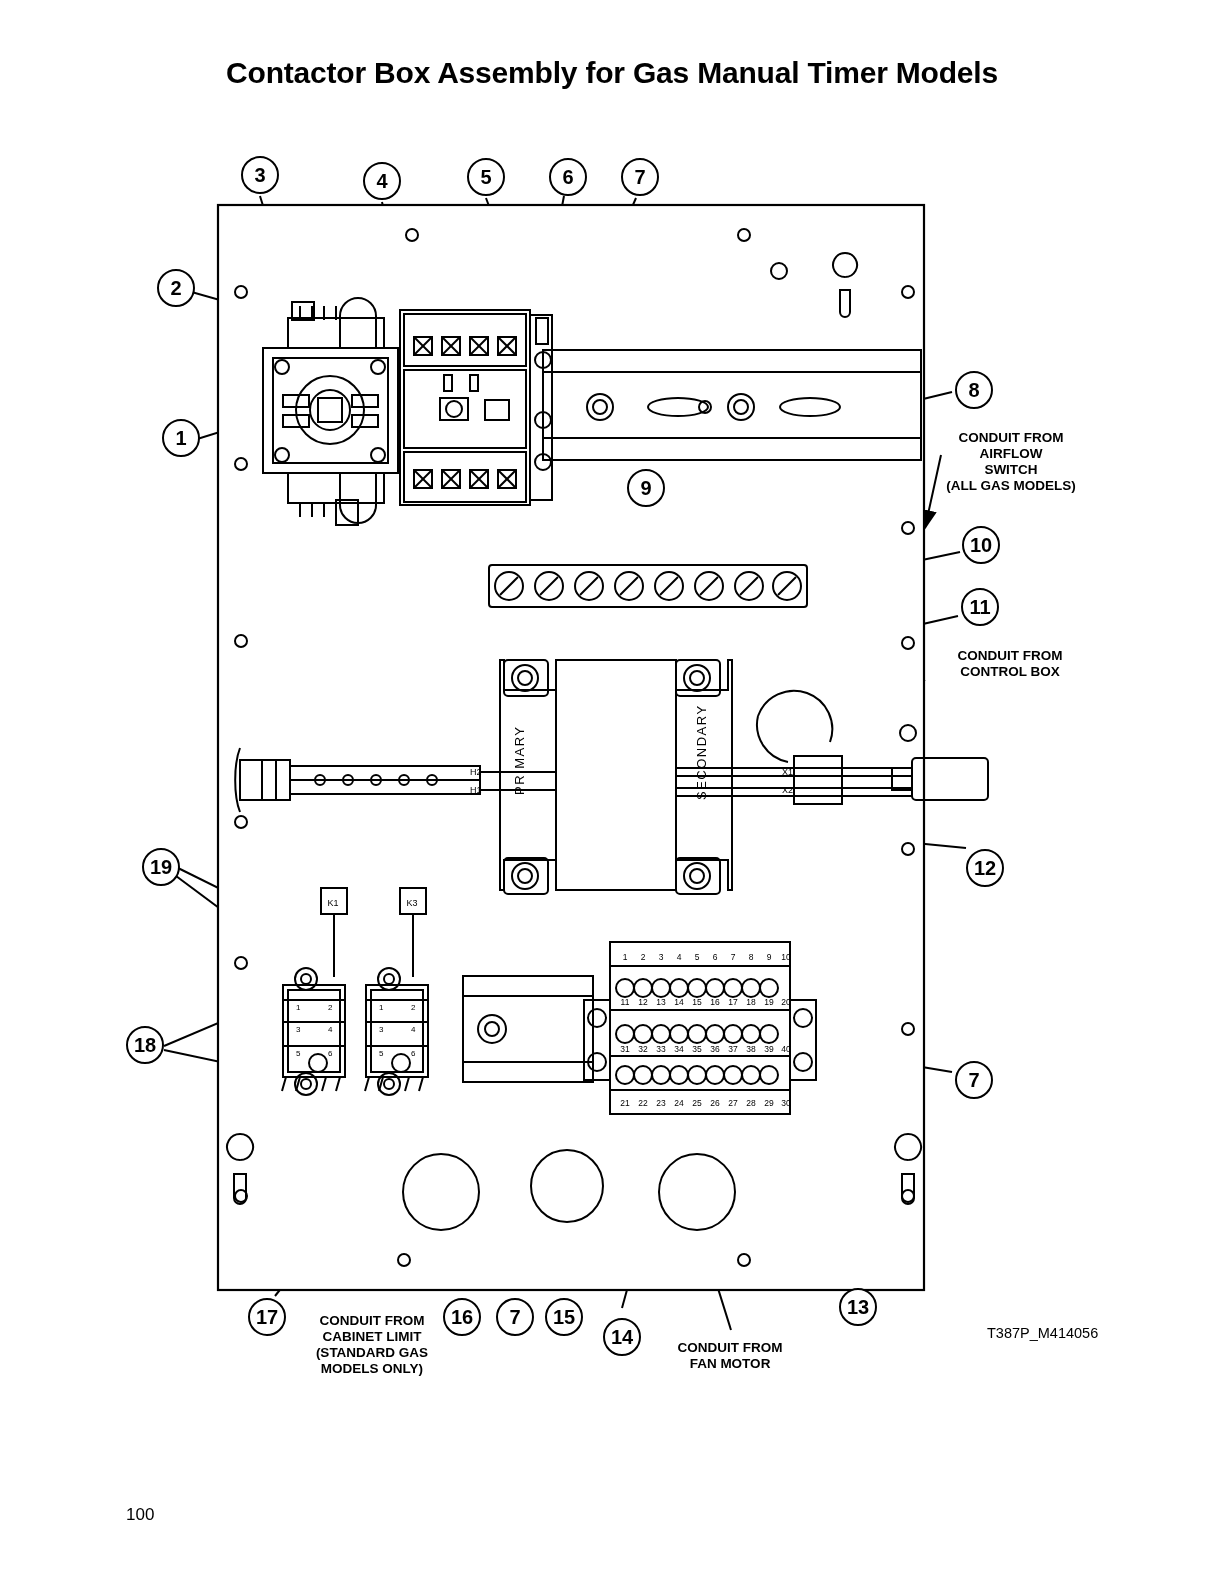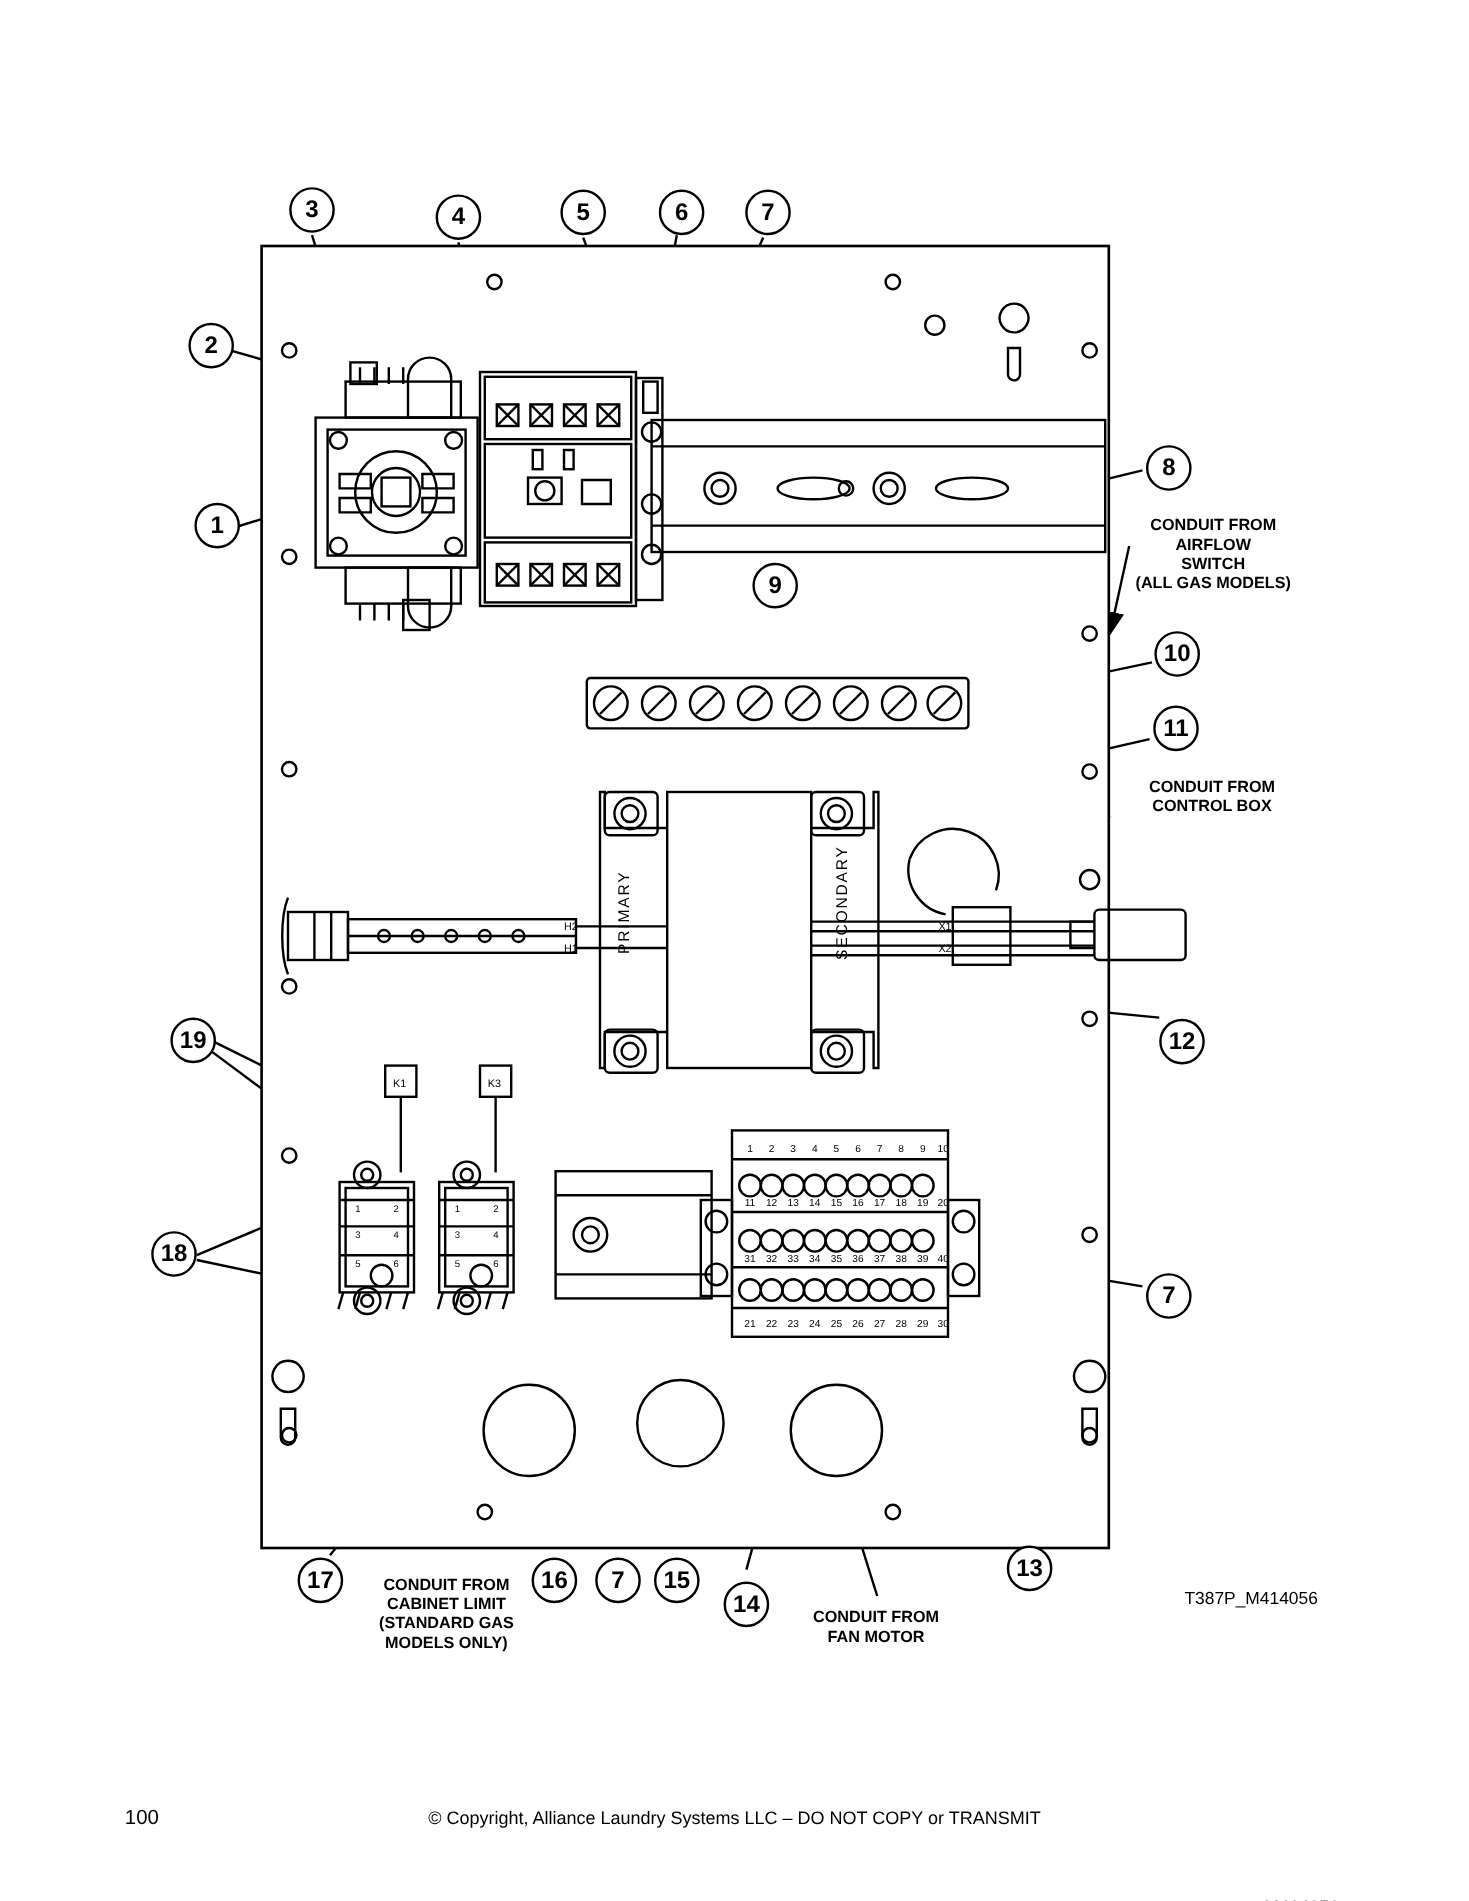--- a/index.html
+++ b/index.html
@@ -34,21 +34,21 @@
     position: absolute;
     top: 100px;
     left: 0;
     width: 1224px;
     text-align: center;
     font-size: 14.5px;
   }
   
   .footer-page {
     position: absolute;
-    left: 104px;
+    left: 126px;
     top: 1505px;
     font-size: 17px;
   }
   .footer-copy {
     position: absolute;
     left: 0;
     width: 1224px;
     text-align: center;
     top: 1507px;
     font-size: 15px;
@@ -108,20 +108,21 @@
     width: 1224px;
     height: 1584px;
     z-index: 10;
   }
 </style>
 </head>
 <body>
 
 <div class="page">
 
+  <div class="title">Contactor Box Assembly for Gas Manual Timer Models</div>
 
   <svg class="art" viewBox="0 0 1224 1584">
     <g fill="none" stroke="#000" stroke-width="2">
 
       <rect x="218" y="205" width="706" height="1085" fill="#ffffff" stroke="#000" stroke-width="2.2"></rect>
 
       <circle cx="412" cy="235" r="6"></circle>
       <circle cx="744" cy="235" r="6"></circle>
       <circle cx="241" cy="292" r="6"></circle>
       <circle cx="908" cy="292" r="6"></circle>
@@ -485,16 +486,15 @@
   <div class="note" style="left:292px; top:1313px; width:160px;">CONDUIT FROM
 CABINET LIMIT
 (STANDARD GAS
 MODELS ONLY)</div>
   <div class="note" style="left:655px; top:1340px; width:150px;">CONDUIT FROM
 FAN MOTOR</div>
 
   <div class="drawing-code">T387P_M414056</div>
 
   <div class="footer-page">100</div>
-  <div class="footer-copy">© Copyright, Alliance Laundry Systems LLC – DO NOT COPY or TRANSMIT</div>
   <div class="footer-code">M414056</div>
 
 </div>
 
 </body></html>

